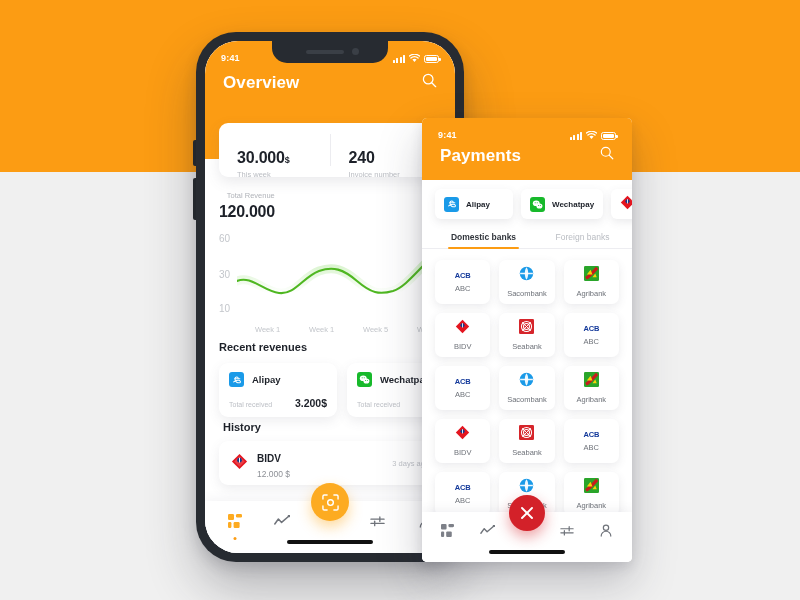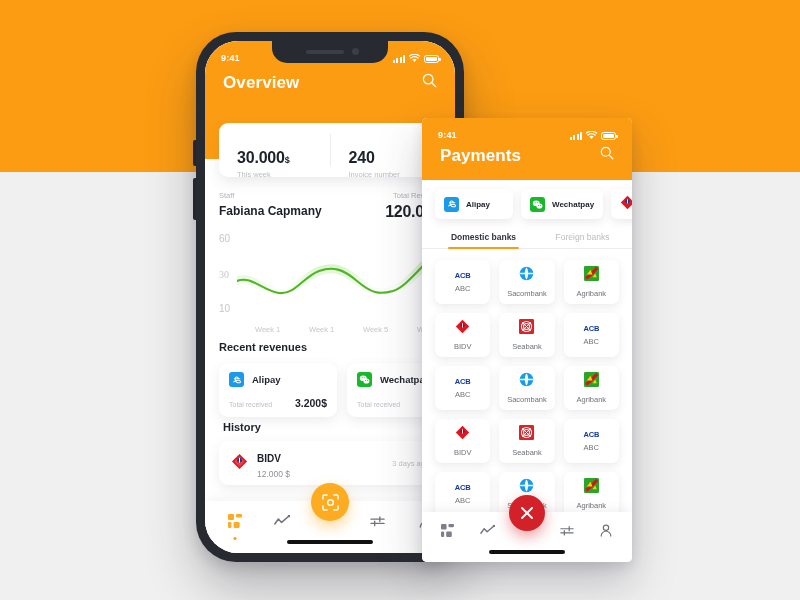--- a/index.html
+++ b/index.html
@@ -256,33 +256,29 @@
             <div class="sub">This week</div>
           </div>
           <div class="stat-div"></div>
           <div class="stat">
             <div class="big"><span>240</span></div>
             <div class="sub">Invoice number</div>
           </div>
         </div>
 
         <div class="staff-row">
-          <div>
-            <div class="staff-lbl">Staff</div>
-            <div class="staff-name">Fabiana Capmany</div>
-          </div>
           <div class="rev-col">
             <div class="staff-lbl">Total Revenue</div>
             <div class="rev-val">120.000</div>
           </div>
         </div>
 
         <div class="chart-wrap">
           <span class="ylab" style="left:0;top:0;">60</span>
-          <span class="ylab" style="left:0;top:36px;font-family:Liberation Serif, serif;">30</span>
+          <span class="ylab" style="left:0;top:36px;">30</span>
           <span class="ylab" style="left:0;top:70px;">10</span>
 
           <svg width="216" height="92" viewBox="0 0 216 92" style="position:absolute;left:18px;top:0;">
             <defs>
               <linearGradient id="glow" x1="0" y1="0" x2="0" y2="1">
                 <stop offset="0%" stop-color="#7ed957" stop-opacity=".55"></stop>
                 <stop offset="100%" stop-color="#7ed957" stop-opacity="0"></stop>
               </linearGradient>
             </defs>
             <path d="M0,48 C14,42 26,58 42,60 C58,62 66,44 82,38 C96,33 106,36 120,48 C134,60 142,62 156,58 C172,53 188,26 216,6" stroke="url(#glow)" stroke-width="9" fill="none" stroke-linecap="round"></path>

